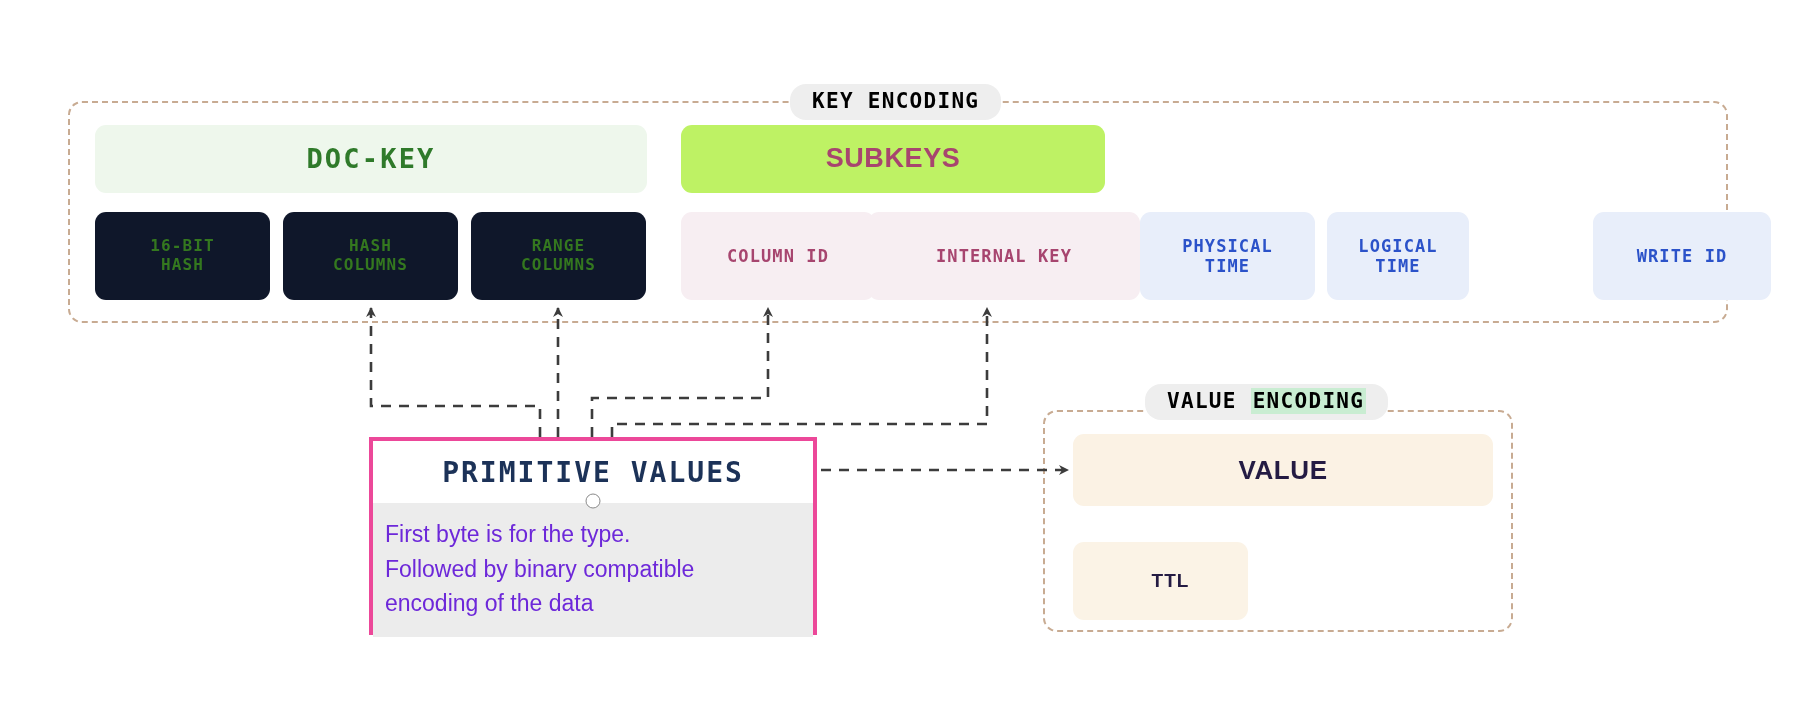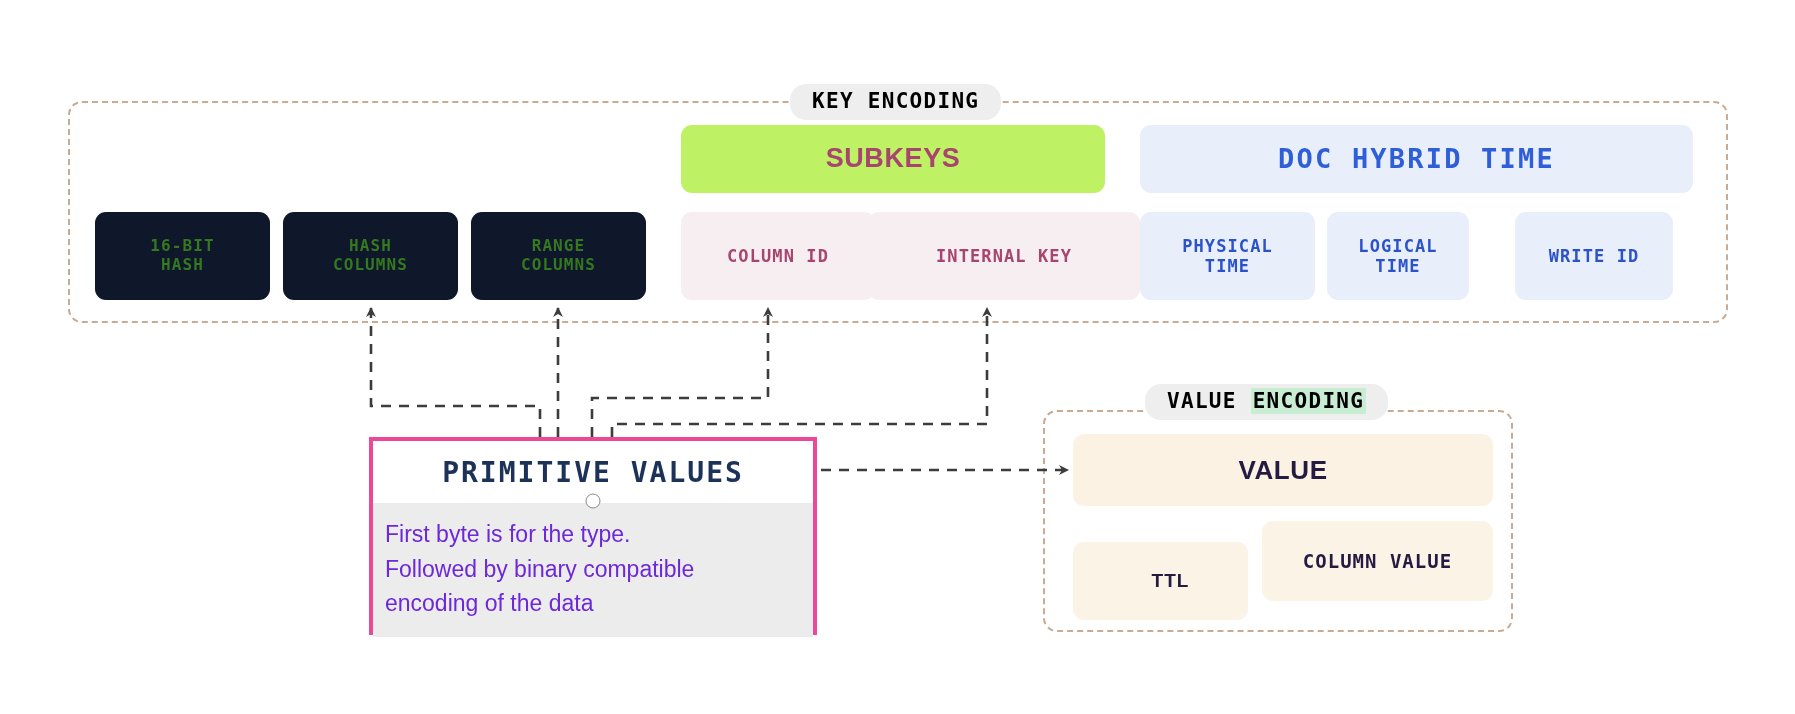--- a/index.html
+++ b/index.html
@@ -136,48 +136,47 @@
   }
 </style>
 </head>
 <body>
 
 <div class="canvas">
 
   <div class="group-box" style="left:68px; top:101px; width:1660px; height:222px;"></div>
   <div class="group-label" style="left:790px; top:84px;">KEY ENCODING</div>
 
+  <div class="cell mono green-head" style="left:95px; top:125px; width:552px; height:68px;">DOC-KEY</div>
 
   <div class="cell mono green-sub" style="left:95px; top:212px; width:175px; height:88px; white-space:pre-line;">16-BIT
 HASH</div>
   <div class="cell mono green-sub" style="left:283px; top:212px; width:175px; height:88px; white-space:pre-line;">HASH
 COLUMNS</div>
   <div class="cell mono green-sub" style="left:471px; top:212px; width:175px; height:88px; white-space:pre-line;">RANGE
 COLUMNS</div>
 
   <div class="cell sans pink-head" style="left:681px; top:125px; width:424px; height:68px;">SUBKEYS</div>
 
   <div class="cell mono pink-sub" style="left:681px; top:212px; width:194px; height:88px;">COLUMN ID</div>
   <div class="cell mono pink-sub" style="left:868px; top:212px; width:272px; height:88px;">INTERNAL KEY</div>
 
-  <div class="cell mono blue-head" style="left:1140px; top:125px; width:553px; height:68px;">DOC HYBRID TIME</div>
 
   <div class="cell mono blue-sub" style="left:1140px; top:212px; width:175px; height:88px; white-space:pre-line;">PHYSICAL
 TIME</div>
   <div class="cell mono blue-sub" style="left:1327px; top:212px; width:142px; height:88px; white-space:pre-line;">LOGICAL
 TIME</div>
-  <div class="cell mono blue-sub" style="left:1515px; top:212px; width:158px; height:88px;">WRITE ID</div>
+  <div class="cell mono blue-sub" style="left:1593px; top:212px; width:178px; height:88px;">WRITE ID</div>
 
   <div class="group-box" style="left:1043px; top:410px; width:470px; height:222px;"></div>
   <div class="group-label" style="left:1145px; top:384px;"><span>VALUE </span><span class="hl-green">ENCODING</span></div>
 
   <div class="cell sans cream-head" style="left:1073px; top:434px; width:420px; height:72px;">VALUE</div>
 
   <div class="cell sans cream-sub" style="left:1073px; top:542px; width:175px; height:78px;padding-left:20px;">TTL</div>
-  <div class="cell mono cream-sub" style="left:1262px; top:521px; width:231px; height:80px;">COLUMN VALUE</div>
 
   <div class="note" style="left:369px; top:437px; width:448px; height:198px;">
     <div class="note-title">PRIMITIVE VALUES</div>
     <div class="note-body">
       <div>First byte is for the type.</div>
       <div>Followed by binary compatible</div>
       <div>encoding of the data</div>
     </div>
     <div class="note-anchor"></div>
   </div>

